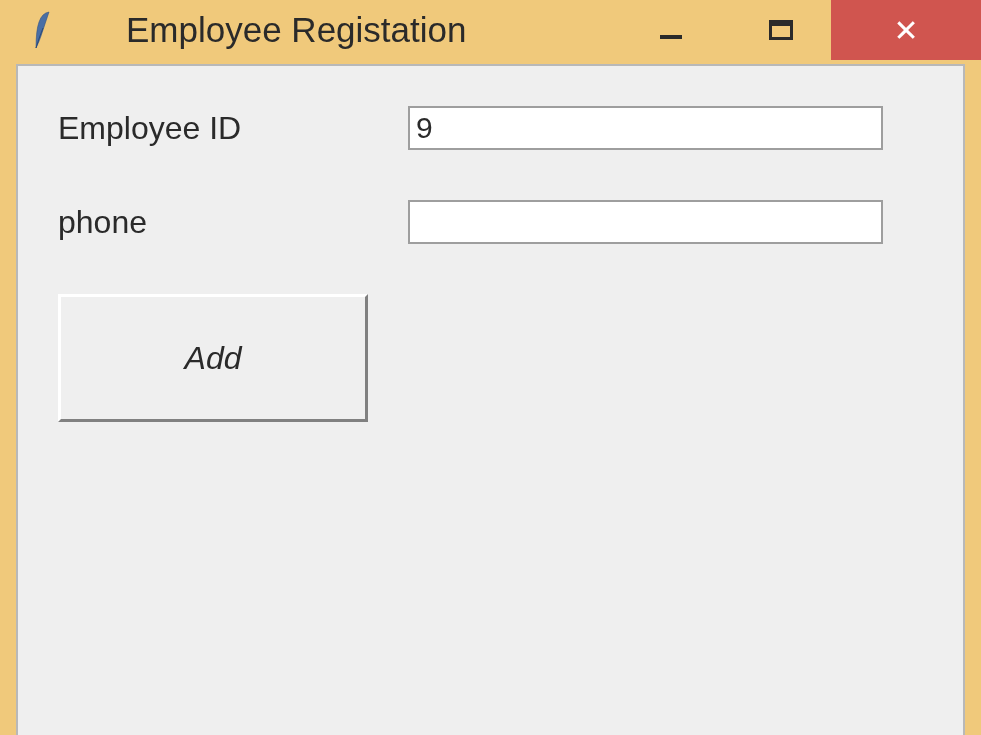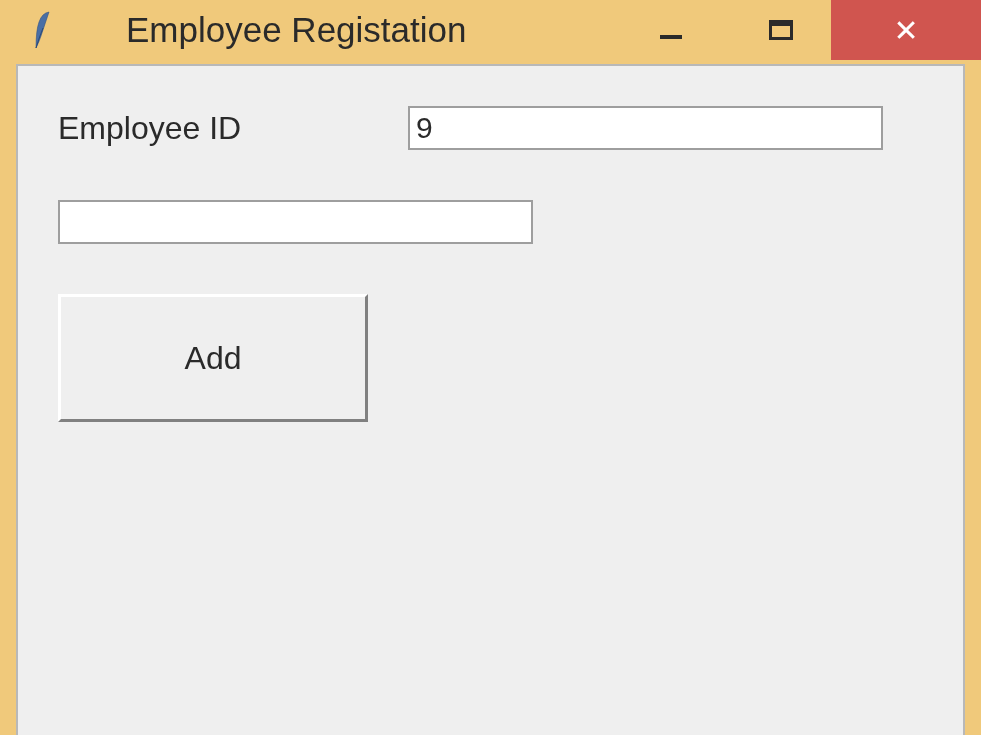--- a/index.html
+++ b/index.html
@@ -122,20 +122,21 @@
       height: 128px;
       background: #efefef;
       border-top: 3px solid #ffffff;
       border-left: 3px solid #ffffff;
       border-right: 3px solid #808080;
       border-bottom: 3px solid #808080;
       font-size: 32px;
       color: #2a2a2a;
       font-family: 'Segoe UI', Tahoma, sans-serif;
       cursor: pointer;
+      font-style: italic;
     }
   </style>
 </head>
 <body>
 
 <div class="window">
   <div class="titlebar">
     <div class="titlebar-left">
       <span class="app-icon">
         <svg viewBox="0 0 24 40" width="26" height="40">
@@ -160,20 +161,21 @@
 
   <div class="client-area">
 
     <div class="form-row">
       <label class="form-label">Employee ID</label>
       <input type="text" class="form-input" value="9" style="">
     </div>
 
 
     <div class="form-row">
+      <label class="form-label">phone</label>
       <input type="text" class="form-input" value="" style="">
     </div>
 
 
     <div class="button-row">
       <button class="add-button">Add</button>
     </div>
 
   </div>
 </div>

